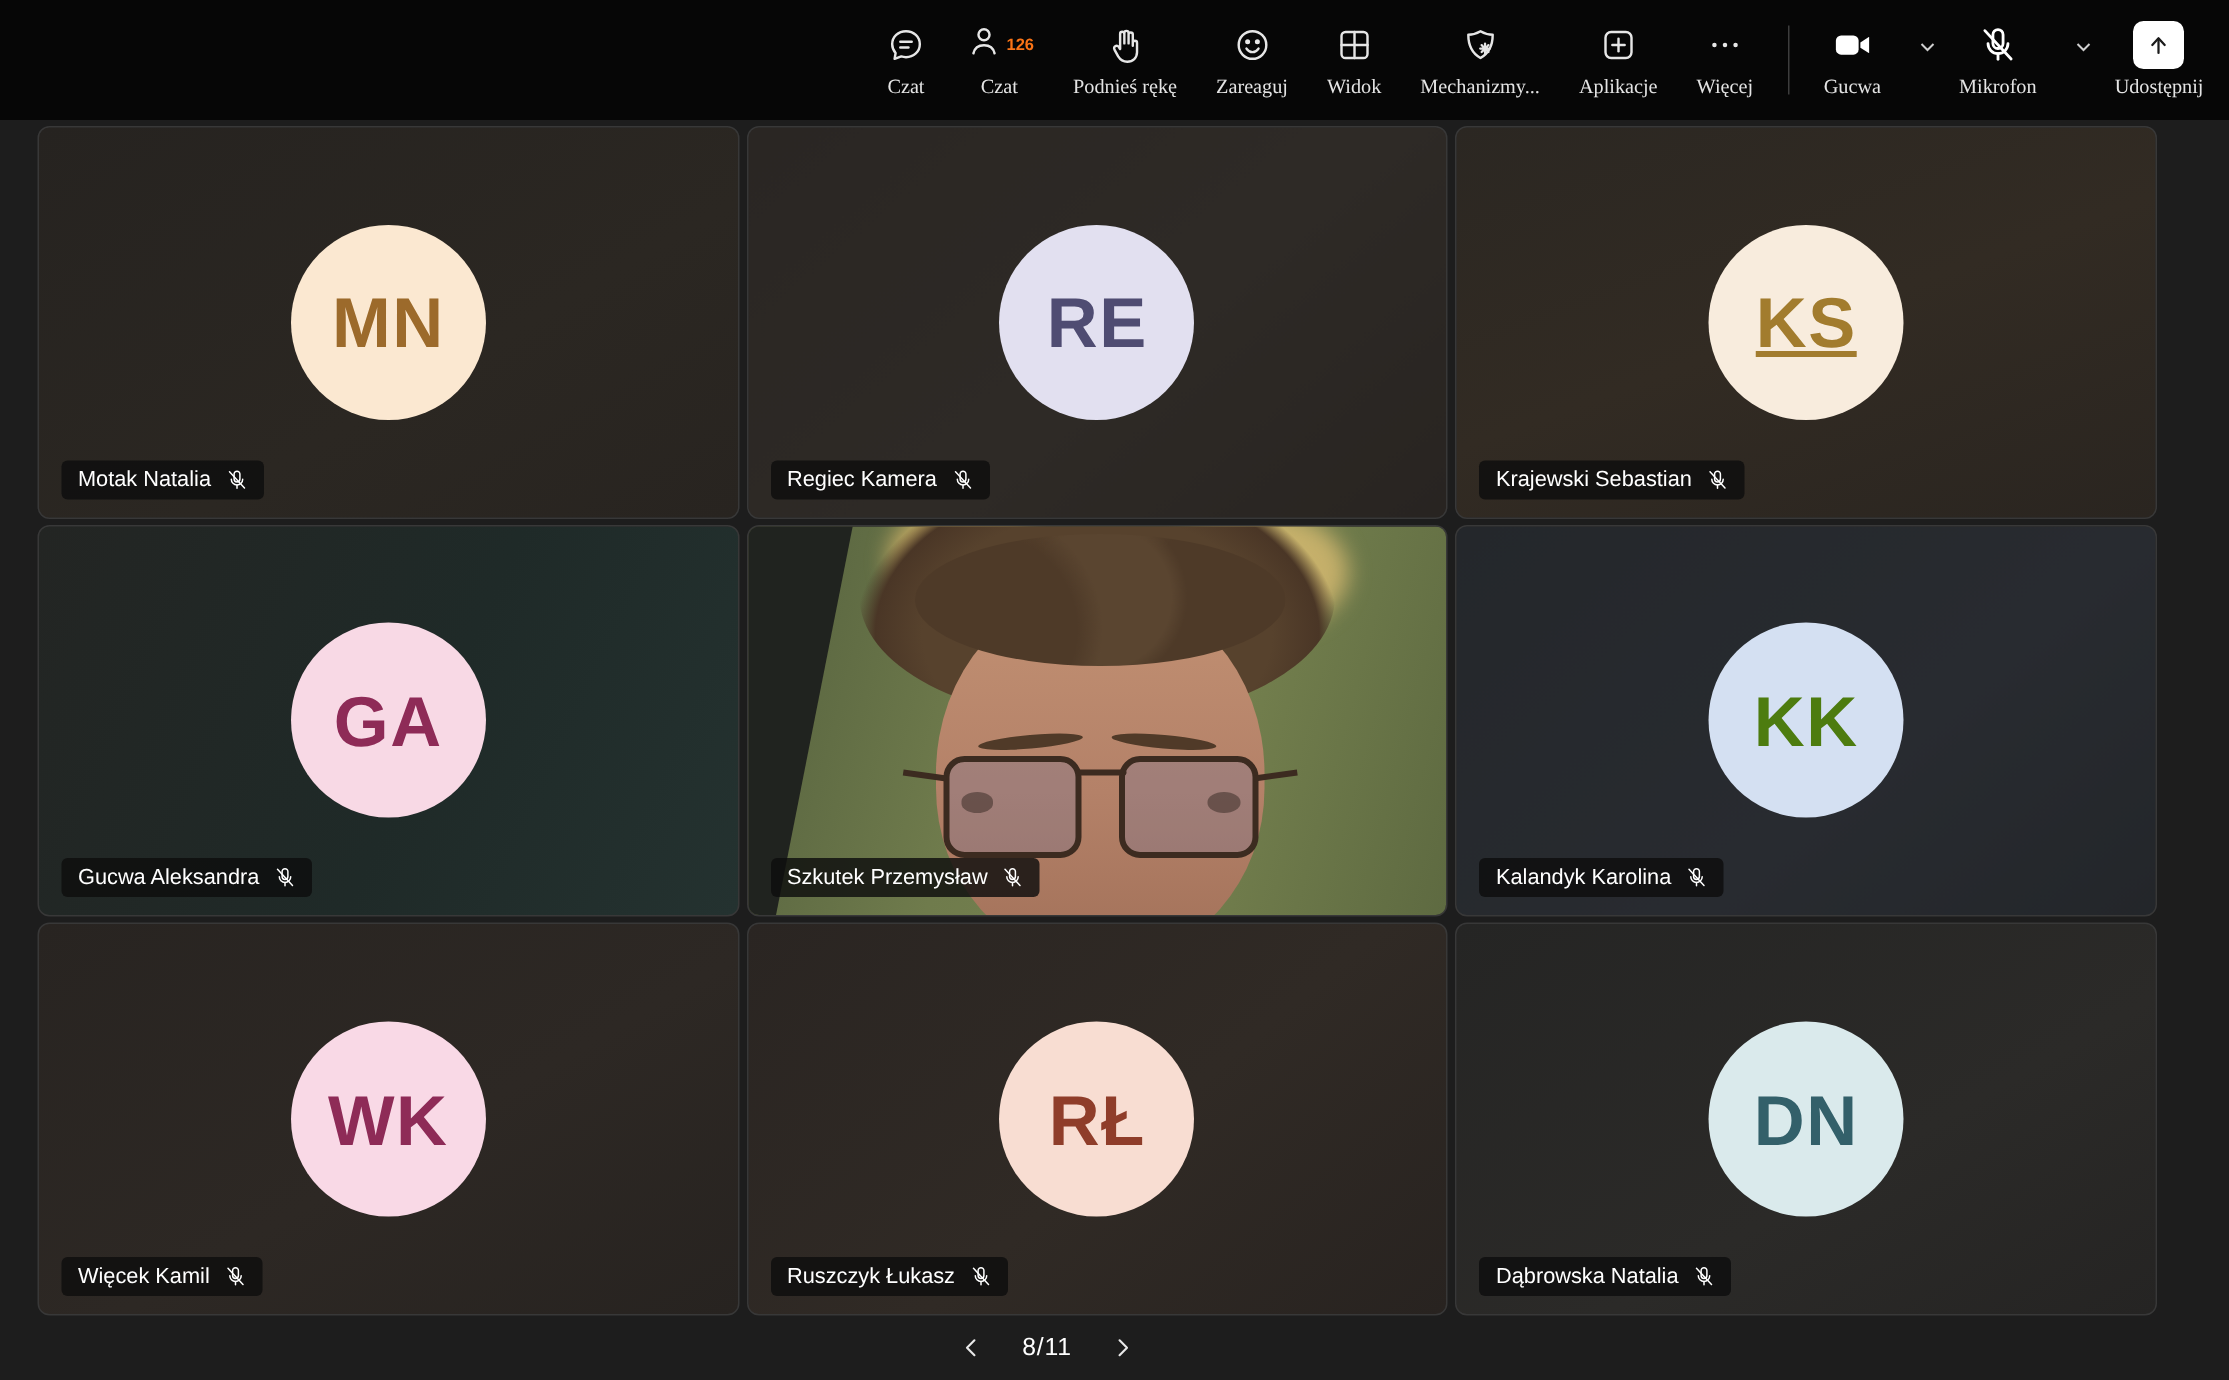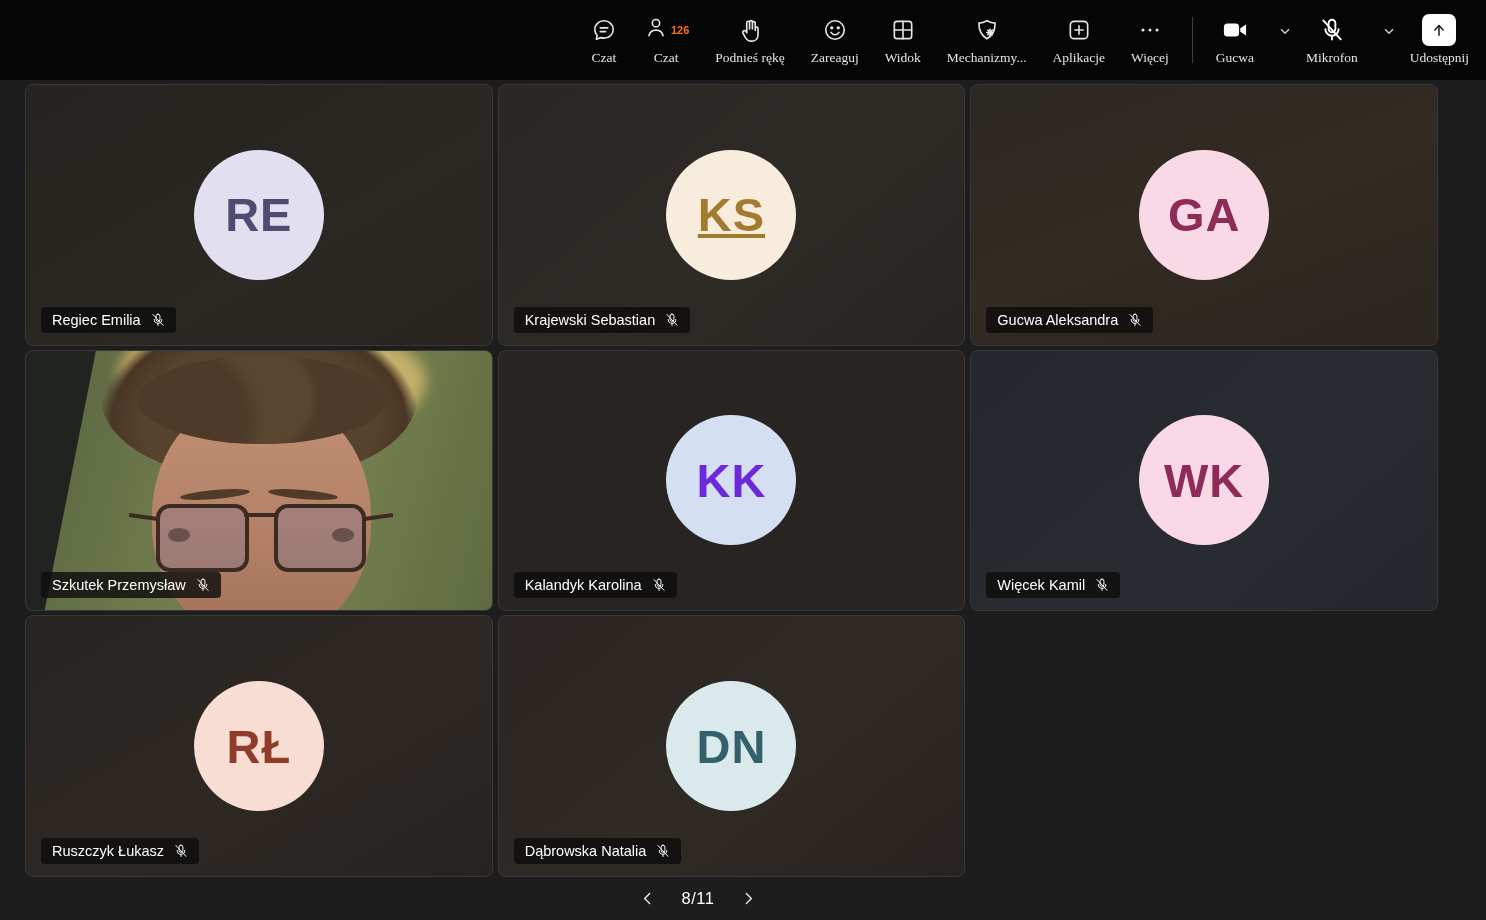--- a/index.html
+++ b/index.html
@@ -236,25 +236,37 @@
             <polyline points="6.5,12 12,6 17.5,12"></polyline>
           </svg>
       </span>
     </span>
     <span class="lbl">Udostępnij</span>
   </div>
 </div>
 
 <div class="stage">
 
+  <div class="tile">
+    <div class="avatar" style="background: rgb(251, 232, 209); color: rgb(156, 106, 43);">MN</div>
+    <div class="name-pill">
+      <span>Motak Natalia</span>
+      <svg width="16" height="16" viewBox="0 0 24 24">
+          <path d="M12 3.2a2.9 2.9 0 0 1 2.9 2.9v5a2.9 2.9 0 0 1-5.8 0v-5A2.9 2.9 0 0 1 12 3.2z"></path>
+          <path d="M6.3 11.2a5.7 5.7 0 0 0 11.4 0"></path>
+          <line x1="12" y1="17" x2="12" y2="20.2"></line>
+          <line x1="4.5" y1="3.8" x2="19.5" y2="20"></line>
+        </svg>
+    </div>
+  </div>
 
   <div class="tile">
     <div class="avatar" style="background: rgb(226, 224, 240); color: rgb(79, 76, 114);">RE</div>
     <div class="name-pill">
-      <span>Regiec Emilia</span>
+      <span>Regiec Kamera</span>
       <svg width="16" height="16" viewBox="0 0 24 24">
           <path d="M12 3.2a2.9 2.9 0 0 1 2.9 2.9v5a2.9 2.9 0 0 1-5.8 0v-5A2.9 2.9 0 0 1 12 3.2z"></path>
           <path d="M6.3 11.2a5.7 5.7 0 0 0 11.4 0"></path>
           <line x1="12" y1="17" x2="12" y2="20.2"></line>
           <line x1="4.5" y1="3.8" x2="19.5" y2="20"></line>
         </svg>
     </div>
   </div>
 
   <div class="tile">
@@ -310,21 +322,21 @@
       <svg width="16" height="16" viewBox="0 0 24 24">
           <path d="M12 3.2a2.9 2.9 0 0 1 2.9 2.9v5a2.9 2.9 0 0 1-5.8 0v-5A2.9 2.9 0 0 1 12 3.2z"></path>
           <path d="M6.3 11.2a5.7 5.7 0 0 0 11.4 0"></path>
           <line x1="12" y1="17" x2="12" y2="20.2"></line>
           <line x1="4.5" y1="3.8" x2="19.5" y2="20"></line>
         </svg>
     </div>
   </div>
 
   <div class="tile">
-    <div class="avatar" style="background: rgb(212, 224, 242); color: #6d28d9;">KK</div>
+    <div class="avatar" style="background: rgb(212, 224, 242); color: #4d7c0f;">KK</div>
     <div class="name-pill">
       <span>Kalandyk Karolina</span>
       <svg width="16" height="16" viewBox="0 0 24 24">
           <path d="M12 3.2a2.9 2.9 0 0 1 2.9 2.9v5a2.9 2.9 0 0 1-5.8 0v-5A2.9 2.9 0 0 1 12 3.2z"></path>
           <path d="M6.3 11.2a5.7 5.7 0 0 0 11.4 0"></path>
           <line x1="12" y1="17" x2="12" y2="20.2"></line>
           <line x1="4.5" y1="3.8" x2="19.5" y2="20"></line>
         </svg>
     </div>
   </div>

